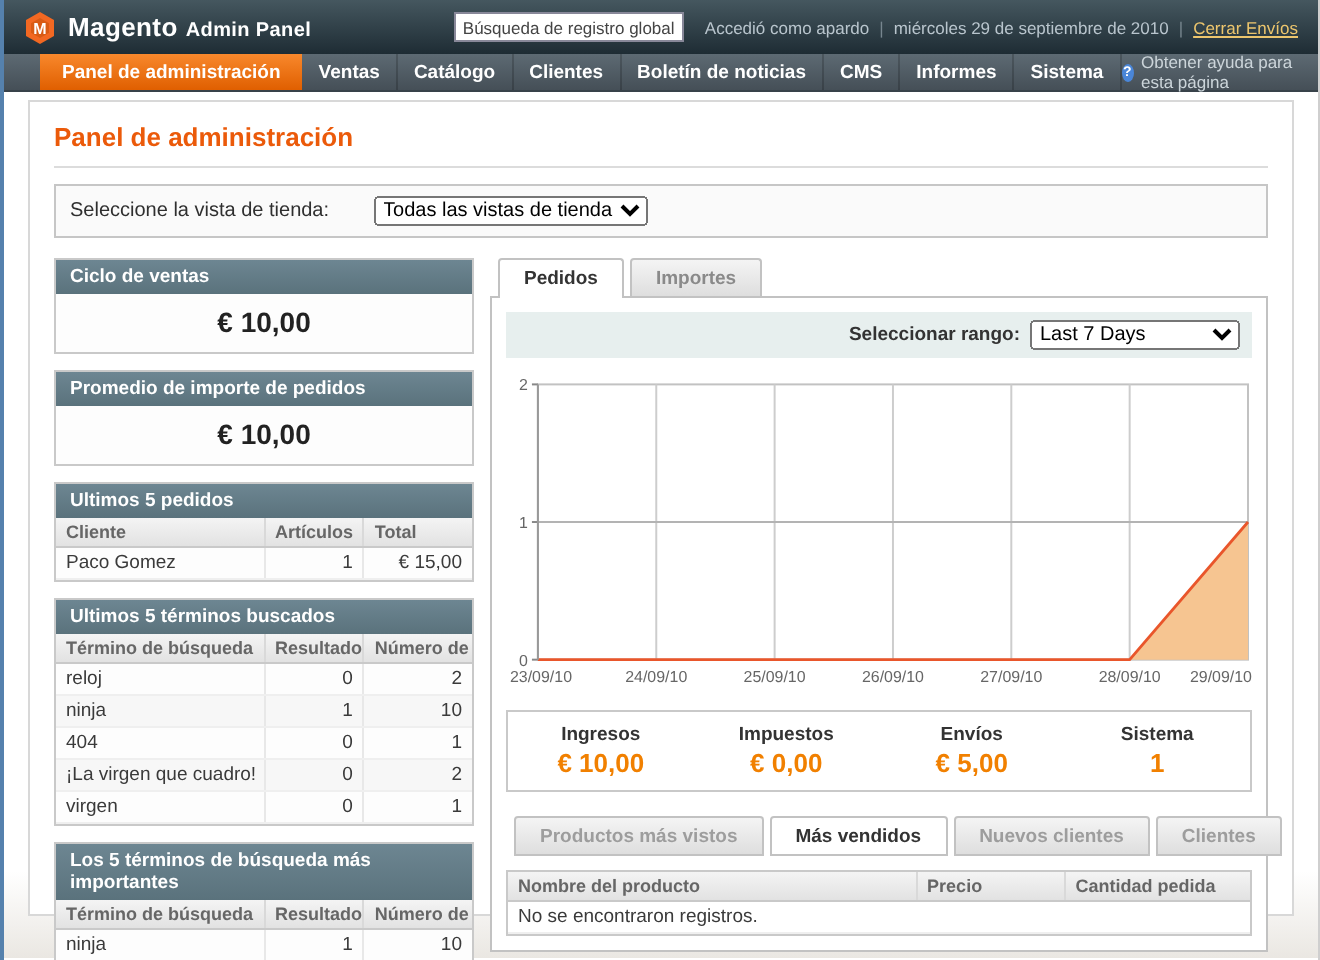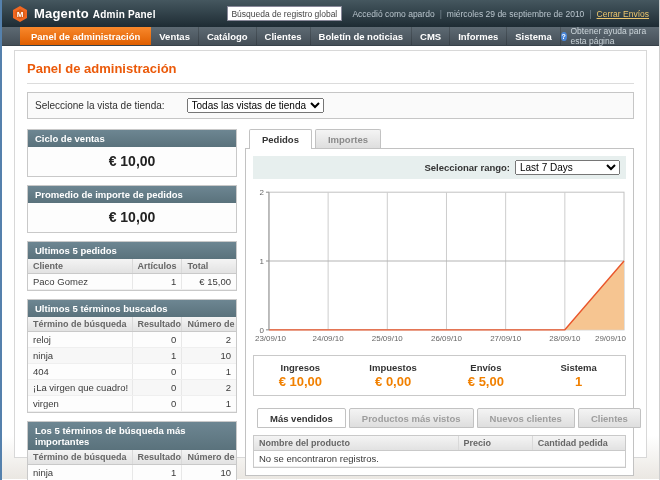--- a/index.html
+++ b/index.html
@@ -287,22 +287,22 @@
                 <div class="tlab">Envíos</div>
                 <div class="tval">€ 5,00</div>
               </div>
               <div class="tcell">
                 <div class="tlab">Sistema</div>
                 <div class="tval">1</div>
               </div>
             </div>
 
             <div class="bottabs">
+              <div class="tab dim">Productos más vistos</div>
               <div class="tab active">Más vendidos</div>
-              <div class="tab dim">Productos más vistos</div>
               <div class="tab dim">Nuevos clientes</div>
               <div class="tab dim">Clientes</div>
             </div>
 
             <div class="ptable-wrap">
               <table class="grid">
                 <thead>
                     <tr>
                   <th class="c-prod">Nombre del producto</th>
                   <th class="c-price">Precio</th>

